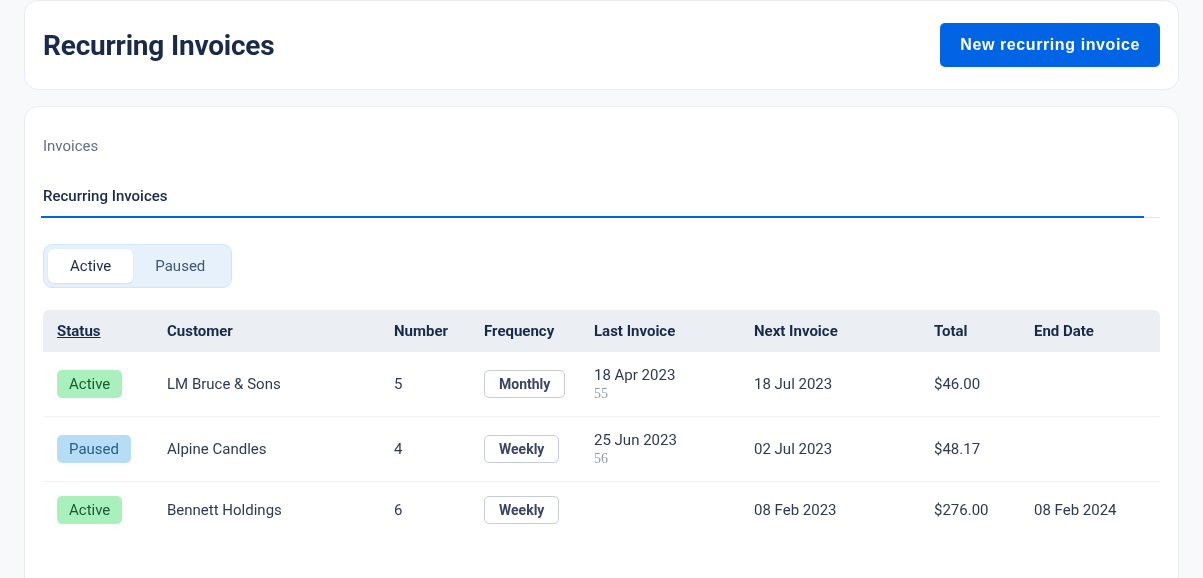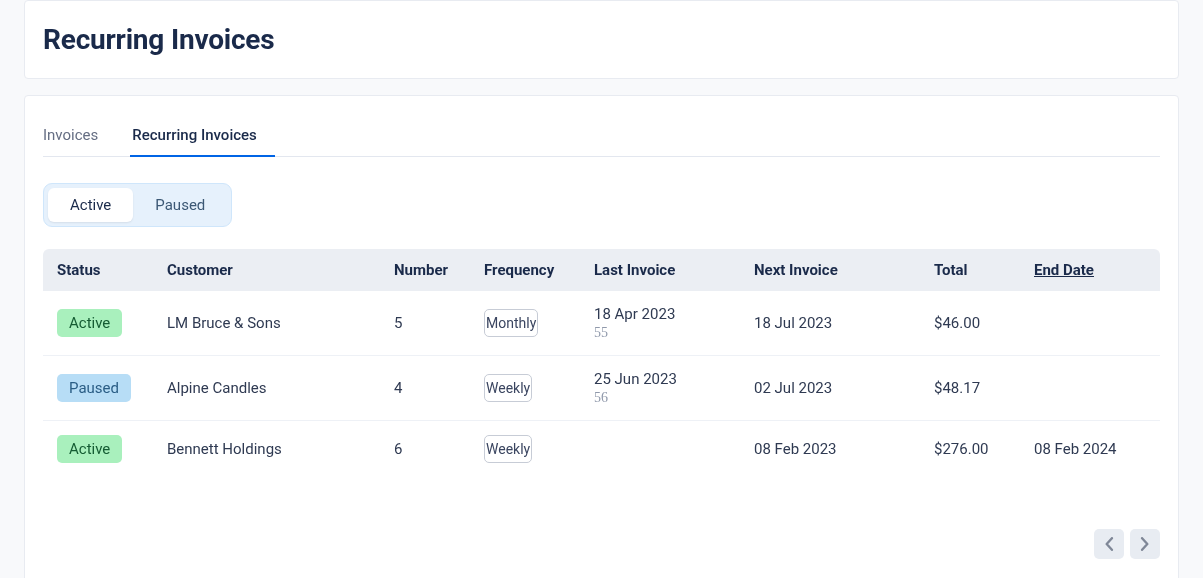--- a/index.html
+++ b/index.html
@@ -24,38 +24,38 @@
     background:var(--page-bg);
     color:var(--text);
     width:1203px;
     height:578px;
     overflow:hidden;
   }
   .page{width:100%;height:100%;}
   .card{
     background:#fff;
     border:1px solid var(--card-border);
-    border-radius:4px;
+    border-radius:14px;
     margin:0 24px 16px 24px;
   }
   .card-header{padding:22px 18px 22px 18px;display:flex;align-items:center;justify-content:space-between;}
   h1{margin:0;font-size:28px;font-weight:700;color:var(--dark);letter-spacing:-0.2px;}
   .primary-btn{
     background:var(--blue);
     color:#fff;
     border:none;
     border-radius:5px;
     font-size:16px;
     font-weight:600;
     letter-spacing:0.6px;
     padding:13px 20px;
     cursor:pointer;
   }
   .content-card{padding:22px 18px 28px 18px;}
-  .tabs{display:flex;gap:0;border-bottom:1px solid var(--border);}
+  .tabs{display:flex;gap:12px;border-bottom:1px solid var(--border);flex-direction:column;}
   .tab{
     padding:8px 16px 12px 0;
     margin-right:18px;
     color:var(--muted);
     font-size:15px;
     cursor:pointer;
     position:relative;
   }
   .tab.active{color:var(--dark);font-weight:500;}
   .tab.active::after{
@@ -86,22 +86,22 @@
   }
   table{width:100%;border-collapse:collapse;margin-top:22px;}
   thead th{
     background:var(--header-bg);
     text-align:left;
     font-size:15px;
     font-weight:700;
     color:var(--dark);
     padding:12px 14px;
   }
-  thead th:first-child{border-top-left-radius:6px;}
-  thead th:last-child{border-top-right-radius:6px;text-decoration:underline;}
+  thead th:first-child{border-top-left-radius:6px;text-decoration:underline;}
+  thead th:last-child{border-top-right-radius:6px;}
   tbody td{
     padding:14px 14px;
     font-size:15px;
     color:#2f3a52;
     border-bottom:1px solid var(--row-border);
     vertical-align:middle;
   }
   tbody tr:last-child td{border-bottom:none;}
   .th-right,.td-right{}
   .badge{
@@ -110,42 +110,44 @@
     border-radius:5px;
     font-size:15px;
     color:#1d3a2b;
   }
   .badge.Active{background:var(--badge-green);color:#155c33;}
   .badge.Paused{background:var(--badge-blue);color:#2a5d85;}
   .freq-pill{
     display:inline-block;
     border:1px solid #c7ccd6;
     border-radius:5px;
-    padding:5px 1px;
+    padding:5px 14px;
     font-size:14px;
     color:#3a4560;
+    font-weight:bold;
   }
   .sub{color:#9099ab;font-size:14px;margin-top:2px;font-family:Liberation Serif, serif;}
   .pager{display:flex;justify-content:flex-end;gap:6px;margin-top:52px;}
   .pager button{
     width:30px;height:30px;
     border:none;border-radius:5px;
     background:#e8ecf2;color:#7f8797;
     cursor:pointer;display:flex;align-items:center;justify-content:center;
   }
   .pager svg{width:10px;height:14px;}
 </style>
 </head>
 <body>
 
 <div class="page">
 
   <div class="card">
     <div class="card-header">
       <h1>Recurring Invoices</h1>
+      <button class="primary-btn">New recurring invoice</button>
     </div>
   </div>
 
   <div class="card content-card">
 
     <div class="tabs" id="tab-bar">
         <div class="tab">Invoices</div>
         <div class="tab active">Recurring Invoices</div>
       </div>
 

